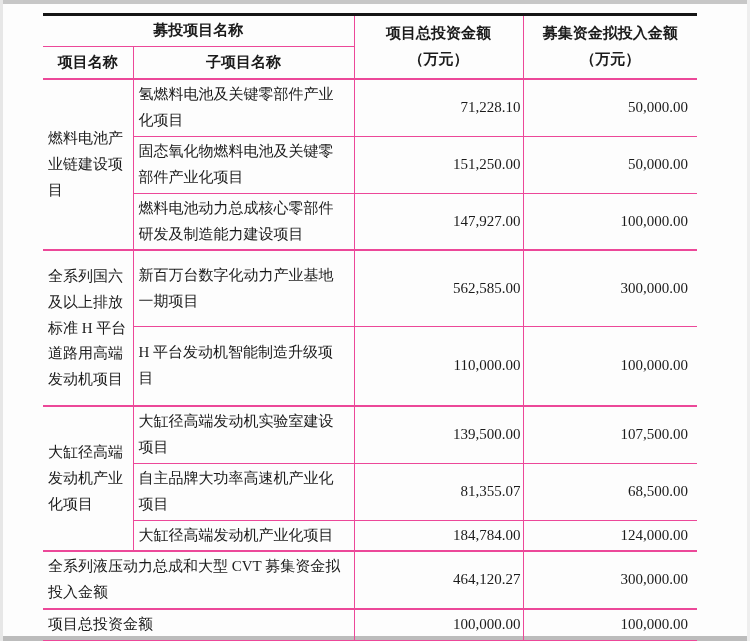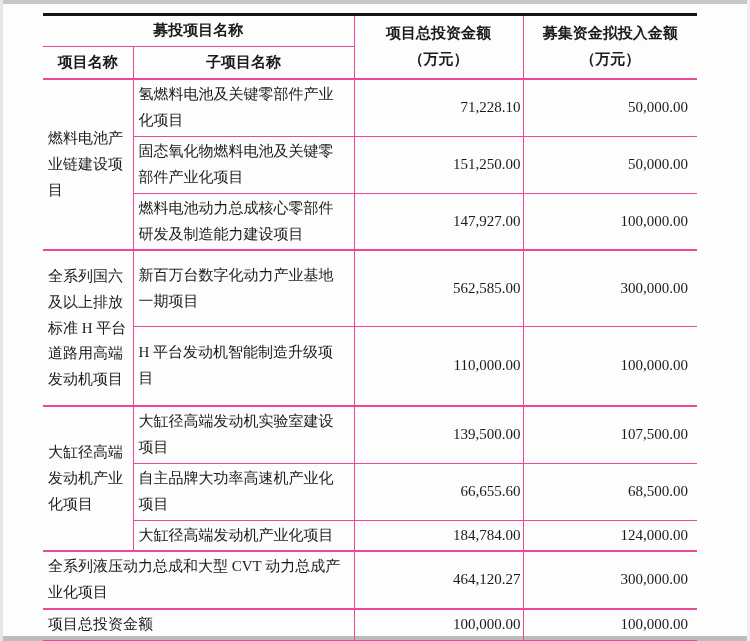--- a/index.html
+++ b/index.html
@@ -108,30 +108,30 @@
       <td class="num r er">100,000.00</td>
     </tr>
     <tr class="sep2" style="height:48px;">
       <td rowspan="3" class="grp el">大缸径高端发动机产业化项目</td>
       <td class="sub">大缸径高端发动机实验室建设项目</td>
       <td class="num t">139,500.00</td>
       <td class="num r er">107,500.00</td>
     </tr>
     <tr style="height:53px;">
       <td class="sub">自主品牌大功率高速机产业化项目</td>
-      <td class="num t">66,655.60</td>
+      <td class="num t">81,355.07</td>
       <td class="num r er">68,500.00</td>
     </tr>
     <tr style="height:30px;">
       <td class="sub">大缸径高端发动机产业化项目</td>
       <td class="num t">184,784.00</td>
       <td class="num r er">124,000.00</td>
     </tr>
     <tr class="sep2" style="height:51px;">
-      <td colspan="2" class="span-name el">全系列液压动力总成和大型 CVT 动力总成产业化项目</td>
+      <td colspan="2" class="span-name el">全系列液压动力总成和大型 CVT 募集资金拟投入金额</td>
       <td class="num t">464,120.27</td>
       <td class="num r er">300,000.00</td>
     </tr>
     <tr class="sep2" style="height:31px;">
       <td colspan="2" class="span-name el">项目总投资金额</td>
       <td class="num t">100,000.00</td>
       <td class="num r er">100,000.00</td>
     </tr>
     <tr class="sep2 row-total" style="height:31px;">
       <td colspan="2" class="total-label el">合计</td>

